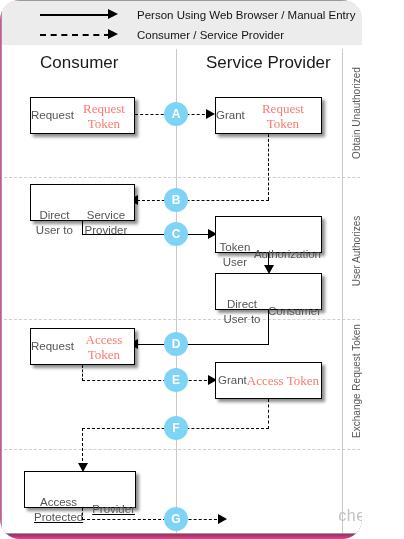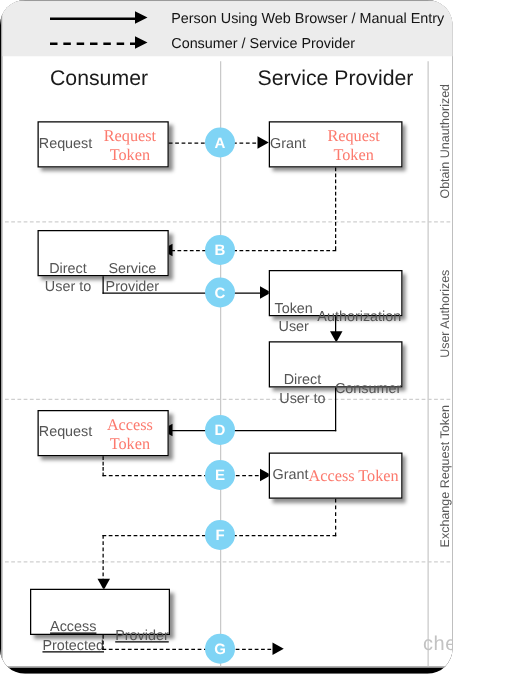--- a/index.html
+++ b/index.html
@@ -8,21 +8,21 @@
     background: #ffffff;
   }
   body {
     font-family: "Liberation Sans", sans-serif;
   }
   #canvas {
     position: relative;
     width: 362px;
     height: 539px;
     overflow: hidden;
-    background: #000000;
+    background: #ec4899;
     box-sizing: border-box;
     border-radius: 20px;
   }
   
   #frame {
     position: absolute;
     left: 1px;
     top: 0px;
     width: 400px;
     height: 534px;

